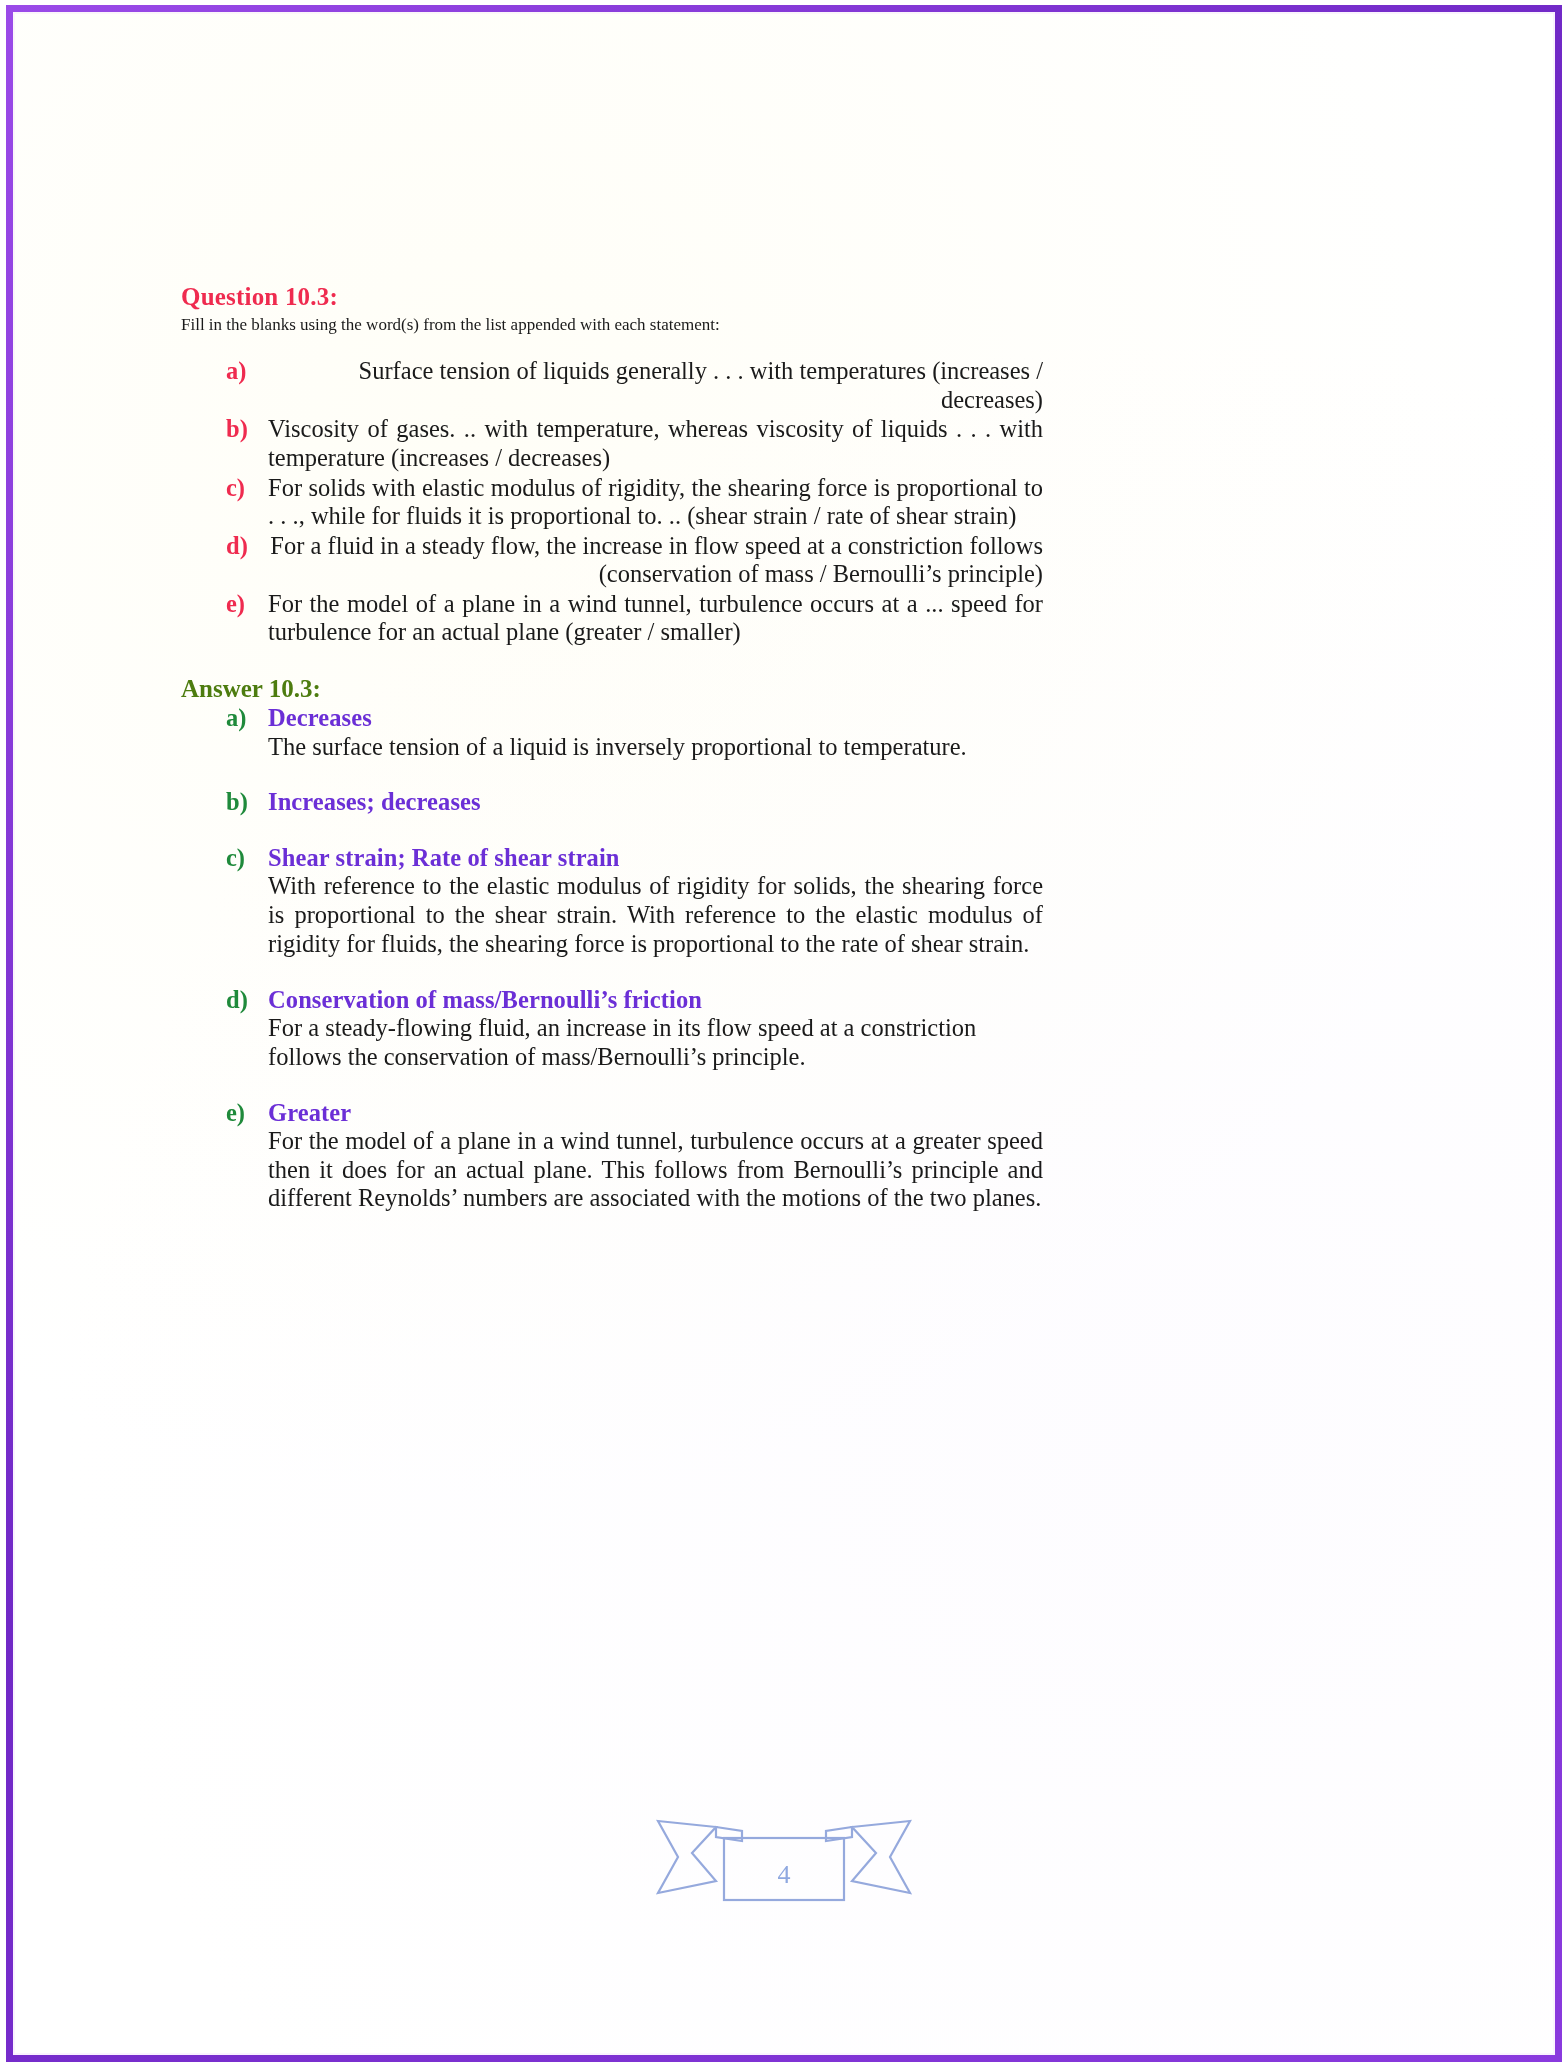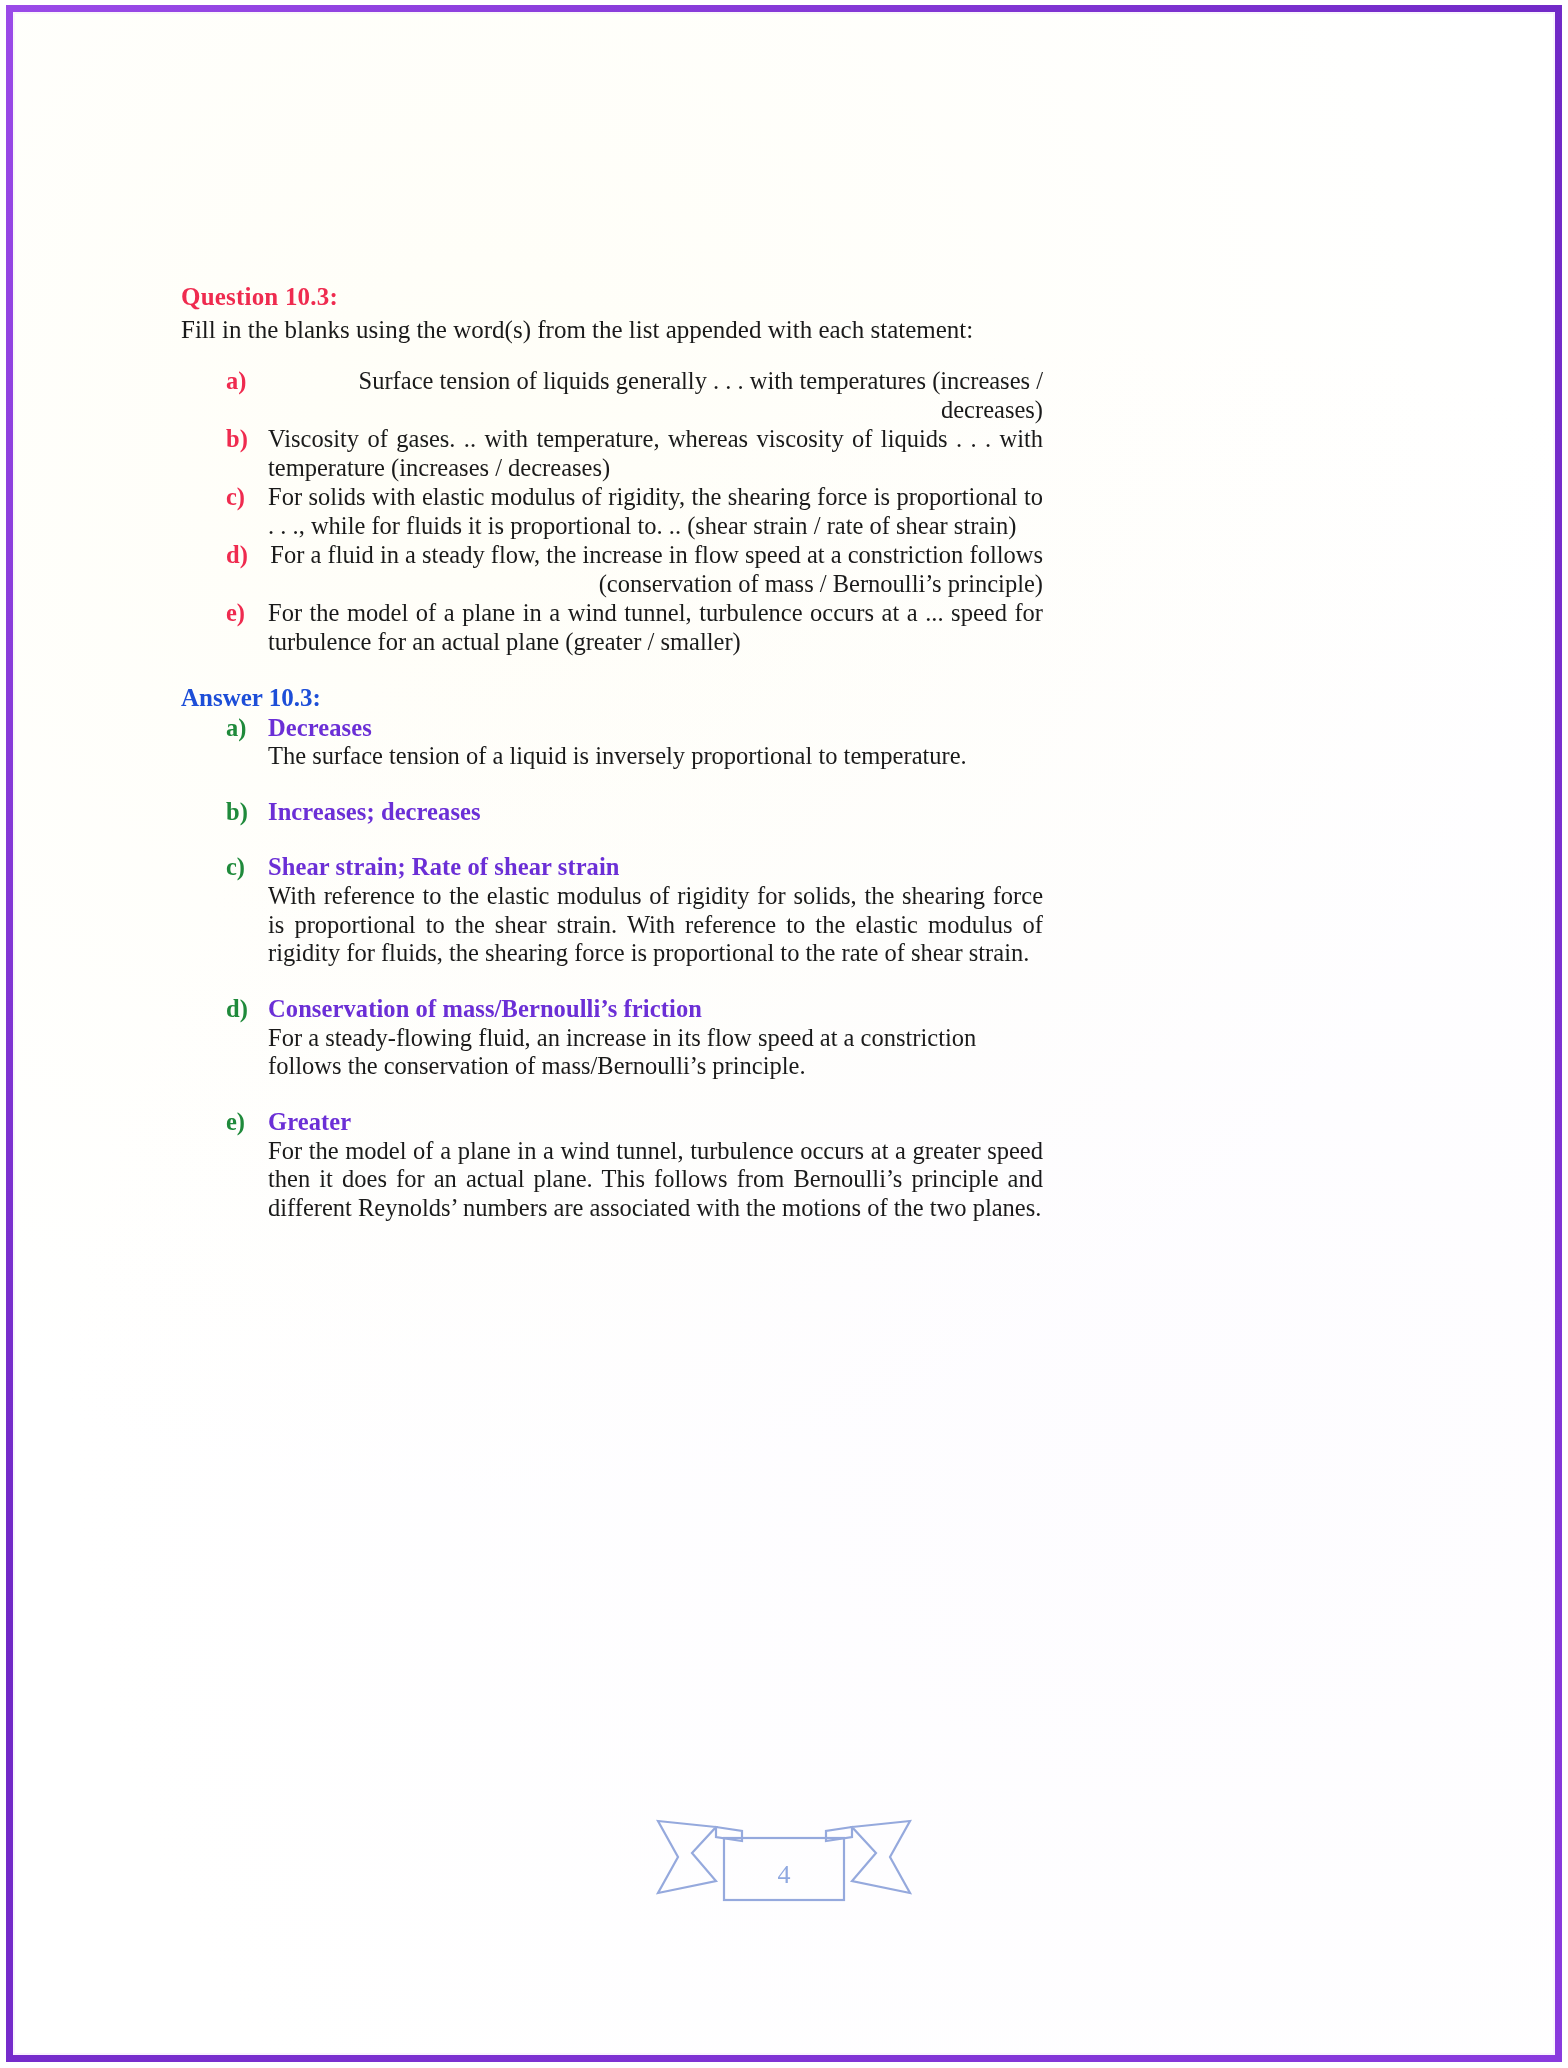--- a/index.html
+++ b/index.html
@@ -65,21 +65,21 @@
   .q-heading {
     color: #ef2b4f;
     font-weight: bold;
     font-size: 25px;
     line-height: 1.12;
     letter-spacing: 0.2px;
     margin: 0 0 4px 0;
   }
   .q-intro {
     color: #1a1a1a;
-    font-size: 25px;
+    font-size: 17px;
     line-height: 1.2;
     margin: 0 0 22px 0;
   }
 
   
   .qlist {
     margin: 0 0 0 45px;
     padding: 0;
     list-style: none;
   }
@@ -99,21 +99,21 @@
     text-align: left;
   }
   .qlist .qtext {
     flex: 1 1 auto;
     text-align: justify;
     text-justify: inter-word;
   }
   .qlist .qtext.nojust { text-align: right; }
 
   .a-heading {
-    color: #1d4ed8;
+    color: #4d7c0f;
     font-weight: bold;
     font-size: 25px;
     line-height: 1.1;
     margin: 28px 0 2px 0;
   }
 
   .alist {
     margin: 0 0 0 45px;
     padding: 0;
     list-style: none;

